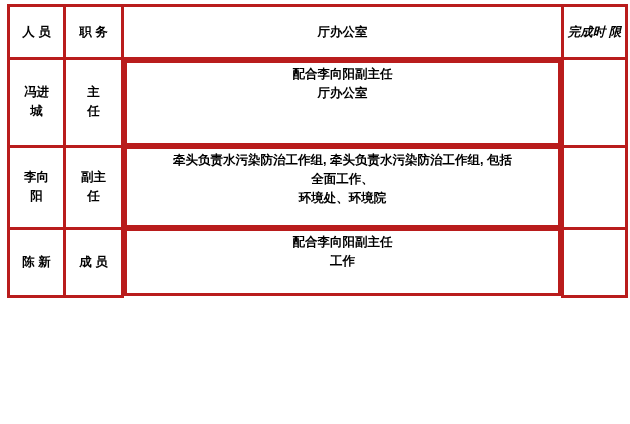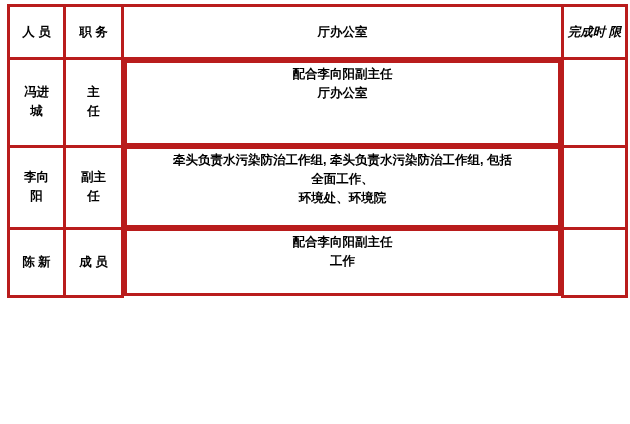--- a/index.html
+++ b/index.html
@@ -67,21 +67,21 @@
   .row-a td { height: 76px; }
   .row-b td { height: 72px; }
   .row-c td { height: 58px; }
 
   .cell-lines {
     display: block;
   }
   .cell-lines span {
     display: block;
   }
-  .name-stack span { display: block; font-family: Liberation Serif, serif; }
+  .name-stack span { display: block; }
   .role-stack span { display: block; }
 </style>
 </head>
 <body>
 
 <div class="page">
 
 
   <table class="resp-table">
     <colgroup>

